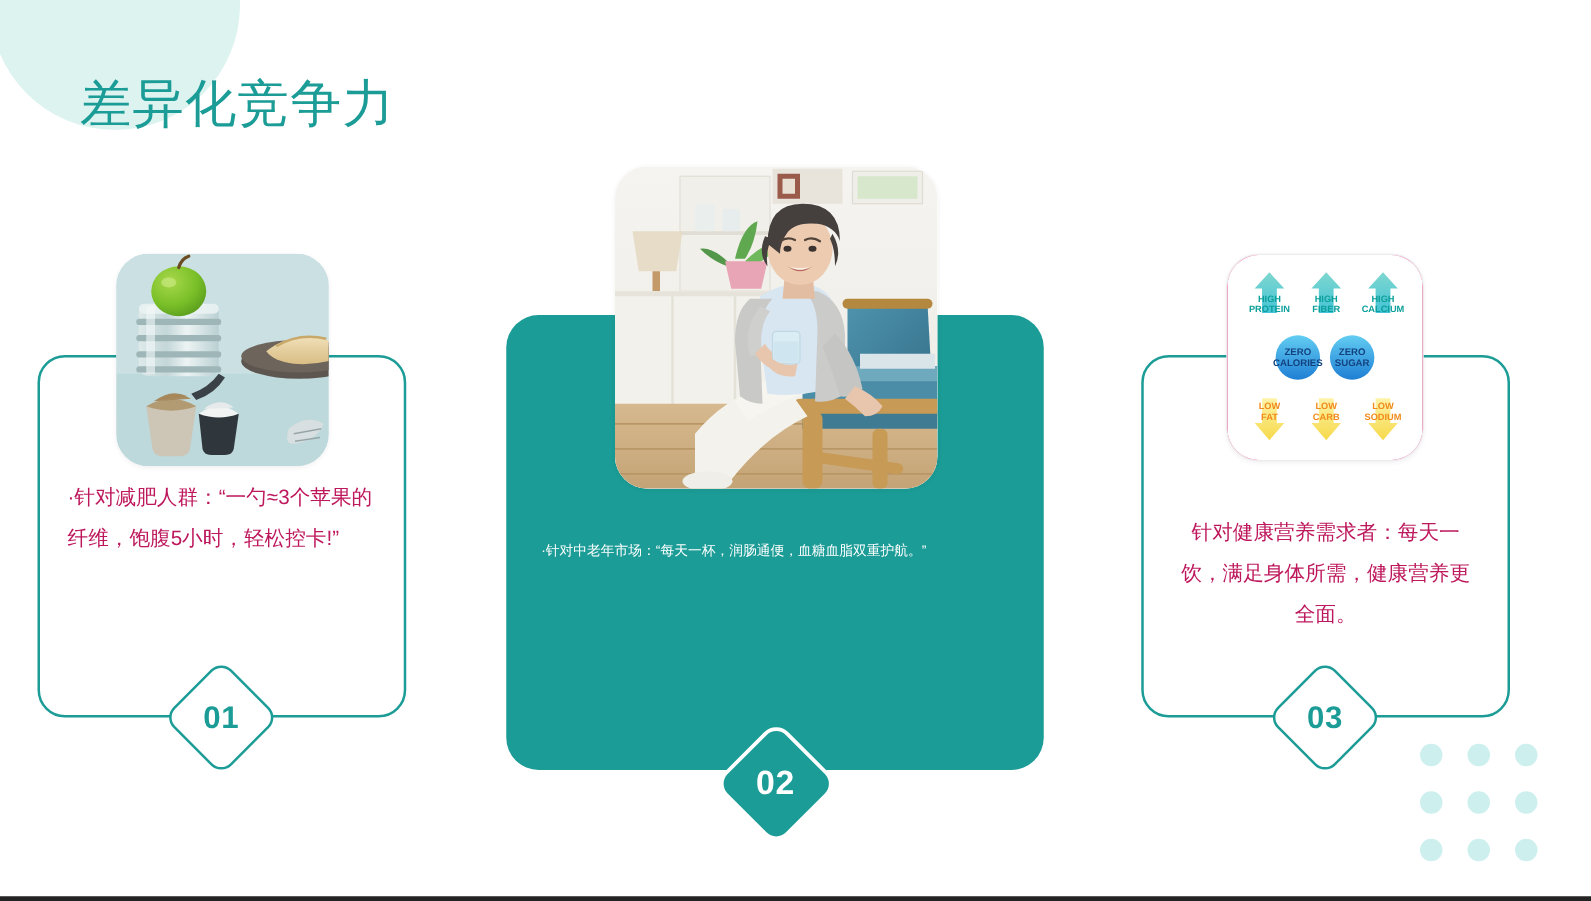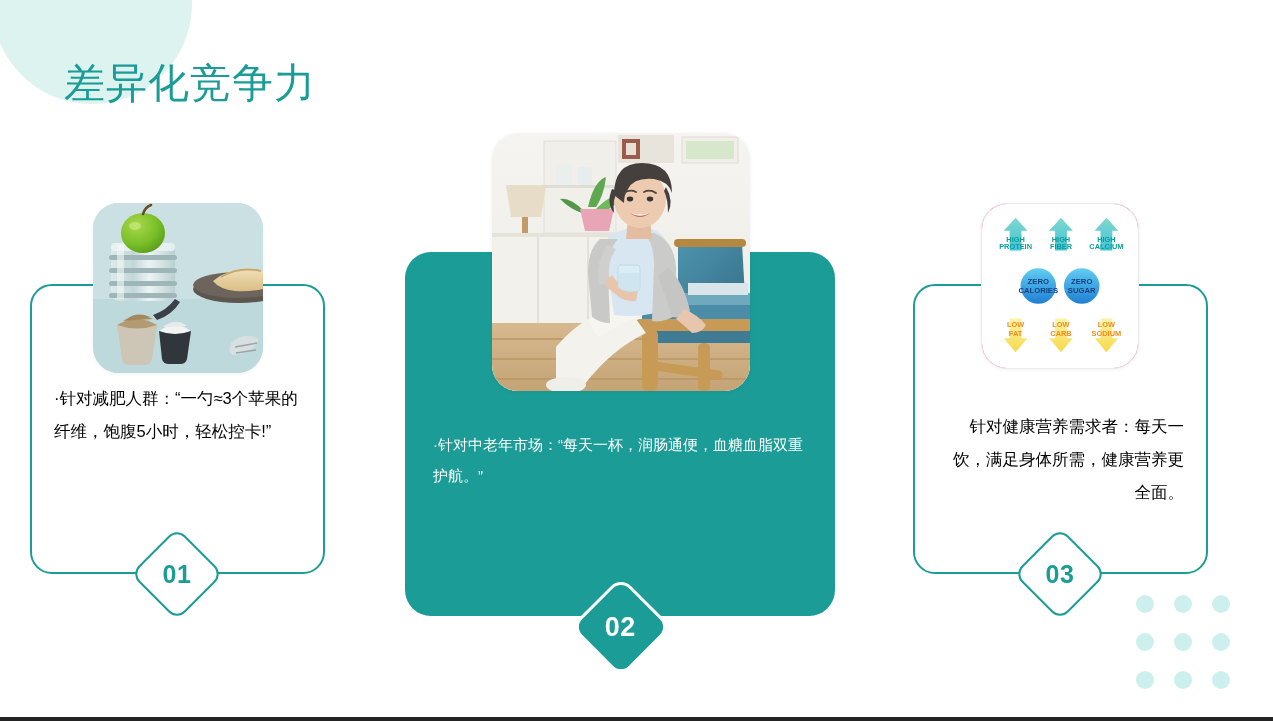--- a/index.html
+++ b/index.html
@@ -34,33 +34,33 @@
   
   .card-outline{
     position:absolute;border:2px solid #1b9c96;border-radius:22px;background:#fff;
     box-sizing:border-box;
   }
   #card1{left:30px;top:284px;width:295px;height:290px;}
   #card3{left:913px;top:284px;width:295px;height:290px;}
 
   .card-body{
     position:absolute;left:0;right:0;
-    font-size:16.5px;line-height:2.0;color:#000000;
+    font-size:16.5px;line-height:2.0;color:#be185d;
     box-sizing:border-box;
   }
   #card1 .card-body{top:96px;padding:0 22px;}
-  #card3 .card-body{top:124px;padding:0 22px;text-align:right;}
+  #card3 .card-body{top:124px;padding:0 22px;text-align:center;}
 
   
   #card2{
     position:absolute;left:405px;top:252px;width:430px;height:364px;
     background:#1b9c96;border-radius:26px;
   }
   #card2 .card-body{
-    top:178px;padding:0 28px;color:#ffffff;font-size:15px;line-height:2.05;
+    top:178px;padding:0 28px;color:#ffffff;font-size:11px;line-height:2.05;
   }
 
   
   .thumb{
     position:absolute;border-radius:26px;overflow:hidden;background:#eef3f3;
     box-shadow:0 1px 4px rgba(0,0,0,0.06);
   }
   #thumb1{left:93px;top:203px;width:170px;height:170px;}
   #thumb2{left:492px;top:133px;width:258px;height:258px;background:#fff;}
   #thumb3{left:981px;top:203px;width:158px;height:166px;background:#ec4899;border:1px solid #ececec;box-sizing:border-box;}

